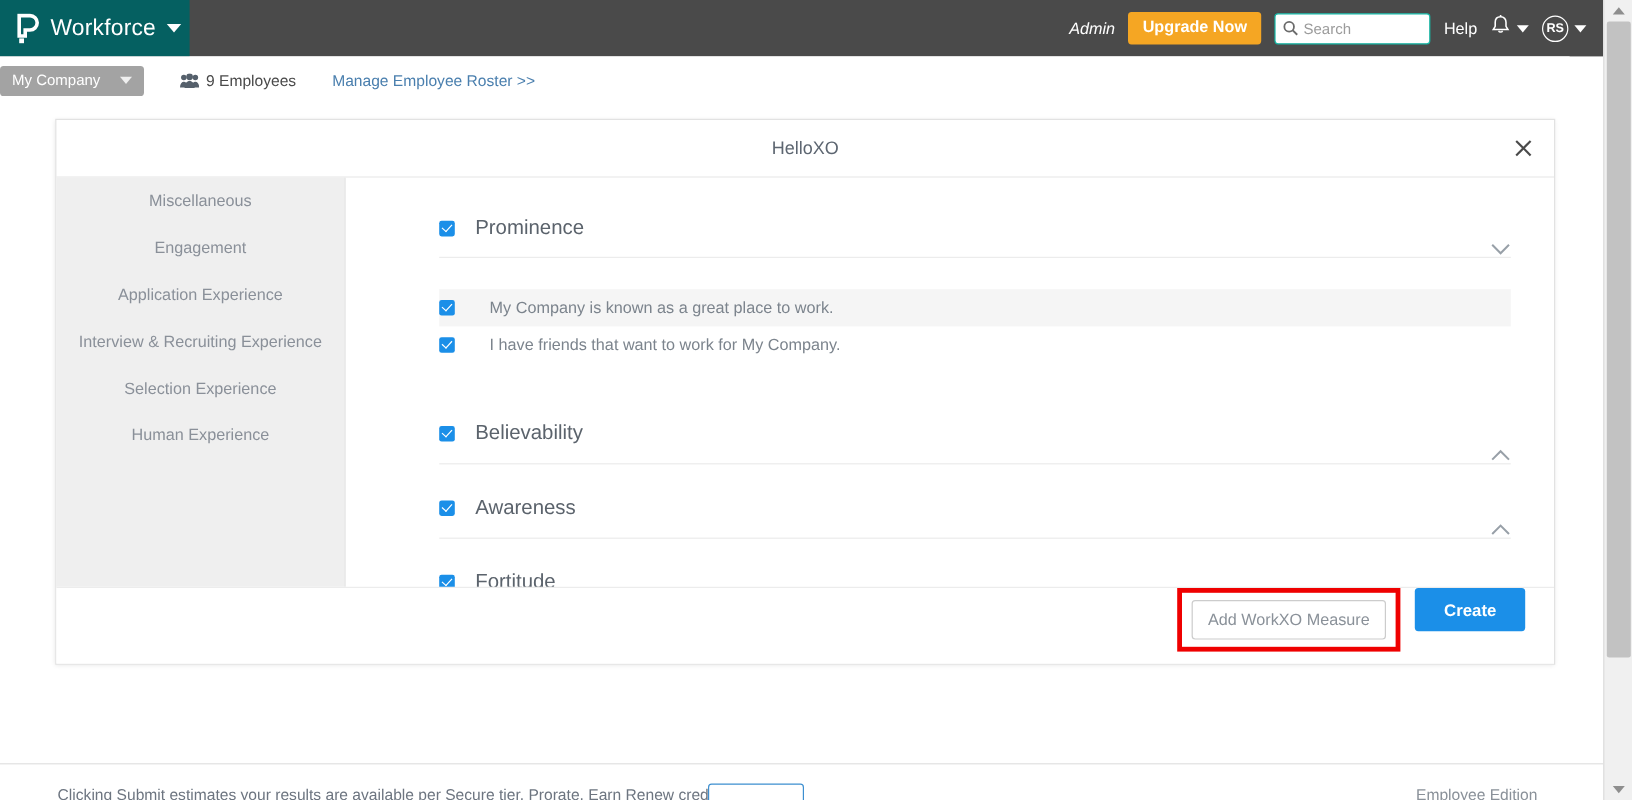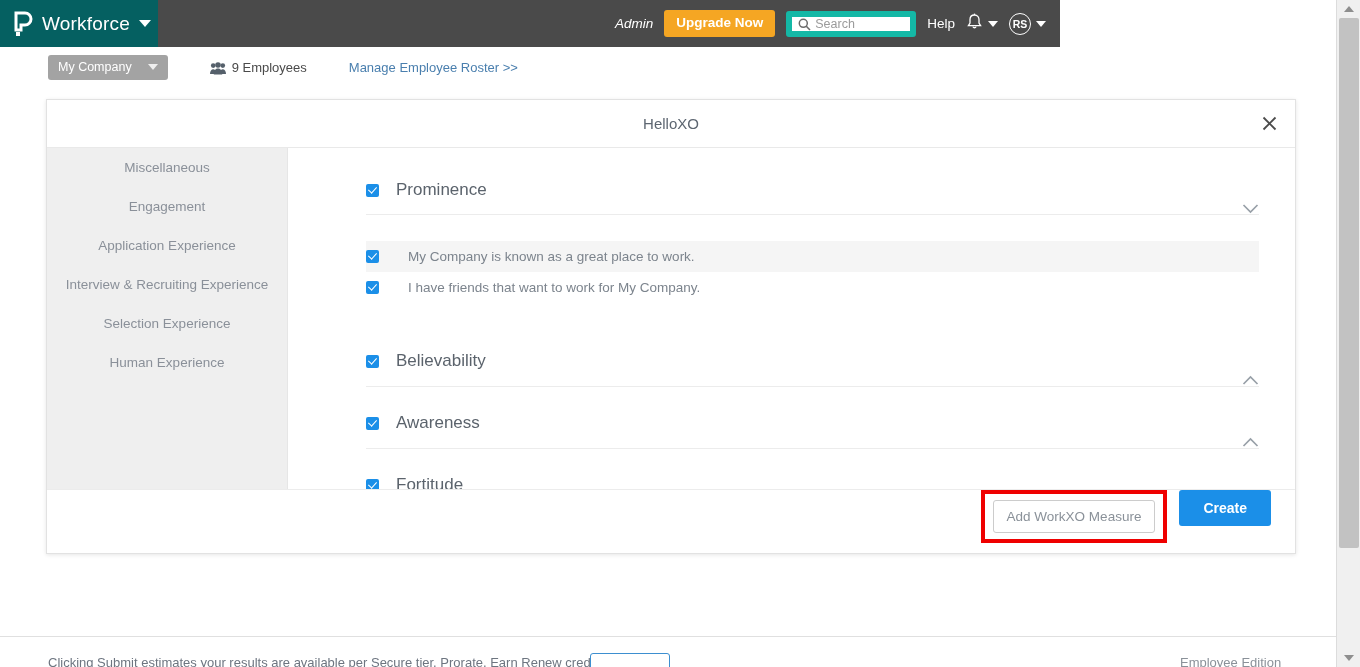--- a/index.html
+++ b/index.html
@@ -6,21 +6,21 @@
   html, body {
     width: 1360px; height: 667px;
     font-family: "Liberation Sans", sans-serif;
     background: #ffffff;
     overflow: hidden;
   }
 
   
   .topbar {
     position: absolute; top: 0; left: 0;
-    width: 1060px; height: 47px;
+    width: 1336px; height: 47px;
     background: #4a4a4a;
     display: flex; align-items: center;
   }
   .brand {
     width: 158px; height: 47px;
     background: #056061;
     display: flex; align-items: center;
     padding-left: 10px;
     flex: none;
   }
@@ -57,21 +57,21 @@
     color: #ffffff;
     font-size: 13.5px; font-weight: bold;
     border: none; border-radius: 3px;
     padding: 6px 12px 7px;
     cursor: pointer;
     line-height: 1;
   }
   .search-box {
     width: 130px; height: 26px;
     background: #ffffff;
-    border: 6px solid #14b8a6;
+    border: 1px solid #14b8a6;
     border-radius: 3px;
     display: flex; align-items: center;
     padding: 0 6px;
   }
   .search-icon { width: 13px; height: 13px; flex: none; margin-right: 4px; }
   .search-input {
     border: none; outline: none;
     font-size: 12.5px; color: #555;
     font-family: "Liberation Sans", sans-serif;
     width: 100%; background: transparent;
@@ -91,22 +91,21 @@
     color: #ffffff; font-size: 10.5px; font-weight: bold;
     display: flex; align-items: center; justify-content: center;
   }
 
   
   .subbar {
     position: absolute; top: 47px; left: 0;
     width: 1308px; height: 41px;
     background: #ffffff;
     display: flex; align-items: center;
-    padding-left: 48px;
-    gap: 28px;
+    gap: 16px;
   }
   .company-pill {
     background: #a3a3a3;
     color: #ffffff;
     font-size: 12.5px;
     border: none; border-radius: 3px;
     padding: 5px 10px 6px;
     display: flex; align-items: center; gap: 16px;
     cursor: pointer;
   }

